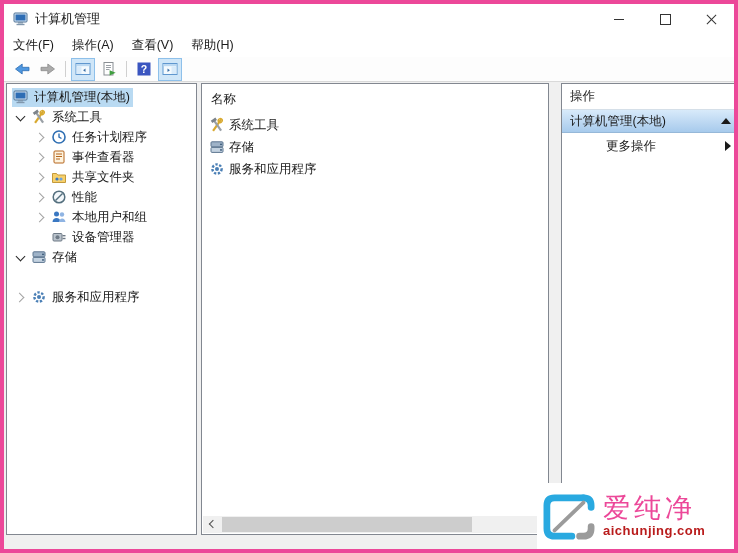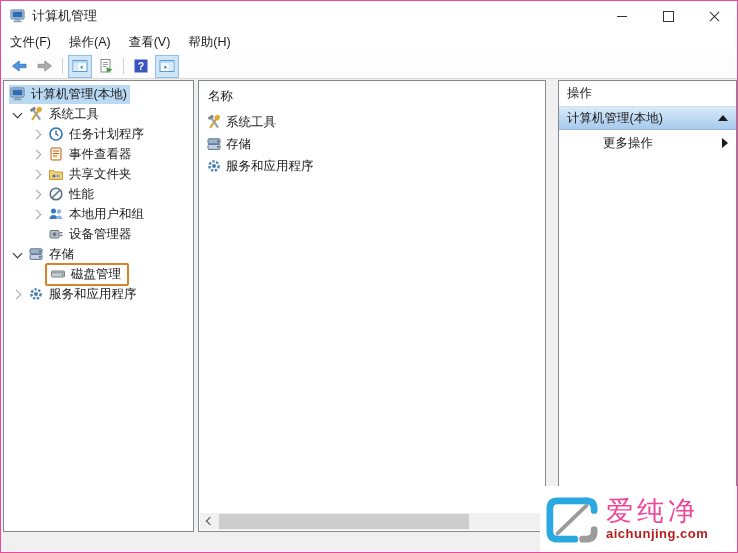--- a/index.html
+++ b/index.html
@@ -1,17 +1,17 @@
 <!DOCTYPE html>
 <html><head>
 <meta charset="utf-8">
 <style>
   html,body{margin:0;padding:0;background:#fff;}
   .stage{position:relative;width:738px;height:553px;font-family:"Liberation Sans","DejaVu Sans",sans-serif;
-         font-size:12px;color:#1a1a1a;background:#f0f0f0;border:1px solid #ec4899;box-sizing:border-box;overflow:hidden;}
+         font-size:12px;color:#1a1a1a;background:#f0f0f0;border:4px solid #ec4899;box-sizing:border-box;overflow:hidden;}
   
   .titlebar{position:absolute;left:0;top:0;right:0;height:30px;background:#fff;display:flex;align-items:center;}
   .title-icon{margin:0 6px 0 9px;width:16px;height:16px;flex:none;}
   .title-text{font-size:13px;}
   .win-controls{margin-left:auto;display:flex;height:100%;}
   .win-btn{width:46px;height:100%;display:flex;align-items:center;justify-content:center;}
   .glyph-min{width:10px;height:1px;background:#333;}
   .glyph-max{width:9px;height:9px;border:1px solid #333;}
   .glyph-close{position:relative;width:11px;height:11px;}
   .glyph-close::before,.glyph-close::after{content:"";position:absolute;left:-1px;top:5px;width:13px;height:1px;background:#333;}
@@ -251,30 +251,20 @@
                 <rect x="2" y="2.8" width="12" height="5" rx="1" fill="#9fb3c8" stroke="#5d7690"></rect>
                 <rect x="2" y="8.4" width="12" height="5" rx="1" fill="#c3d2e0" stroke="#5d7690"></rect>
                 <circle cx="12" cy="5.3" r=".9" fill="#2f4f6f"></circle>
                 <circle cx="12" cy="10.9" r=".9" fill="#2f4f6f"></circle>
               </svg>
           </span>
           <span>存储</span>
         </div>
         <div class="trow lv2">
           <span class="chev"></span>
-          <span class="annot">
-            <span class="ticon">
-              <svg viewBox="0 0 16 16" width="16" height="16">
-                  <rect x="1.5" y="5" width="13" height="6" rx="1" fill="#c9ced4" stroke="#7a8087"></rect>
-                  <rect x="2" y="5.4" width="12" height="2" fill="#9aa1a9"></rect>
-                  <circle cx="12.5" cy="9" r=".9" fill="#4a9e4a"></circle>
-                </svg>
-            </span>
-            <span>磁盘管理</span>
-          </span>
         </div>
         <div class="trow lv1">
           <span class="chev right"></span>
           <span class="ticon">
             <svg viewBox="0 0 16 16" width="16" height="16">
                 <circle cx="8" cy="8" r="4.6" fill="none" stroke="#4a7fb5" stroke-width="2.4" stroke-dasharray="2.3 1.6"></circle>
                 <circle cx="8" cy="8" r="2" fill="#4a7fb5"></circle>
               </svg>
           </span>
           <span>服务和应用程序</span>

